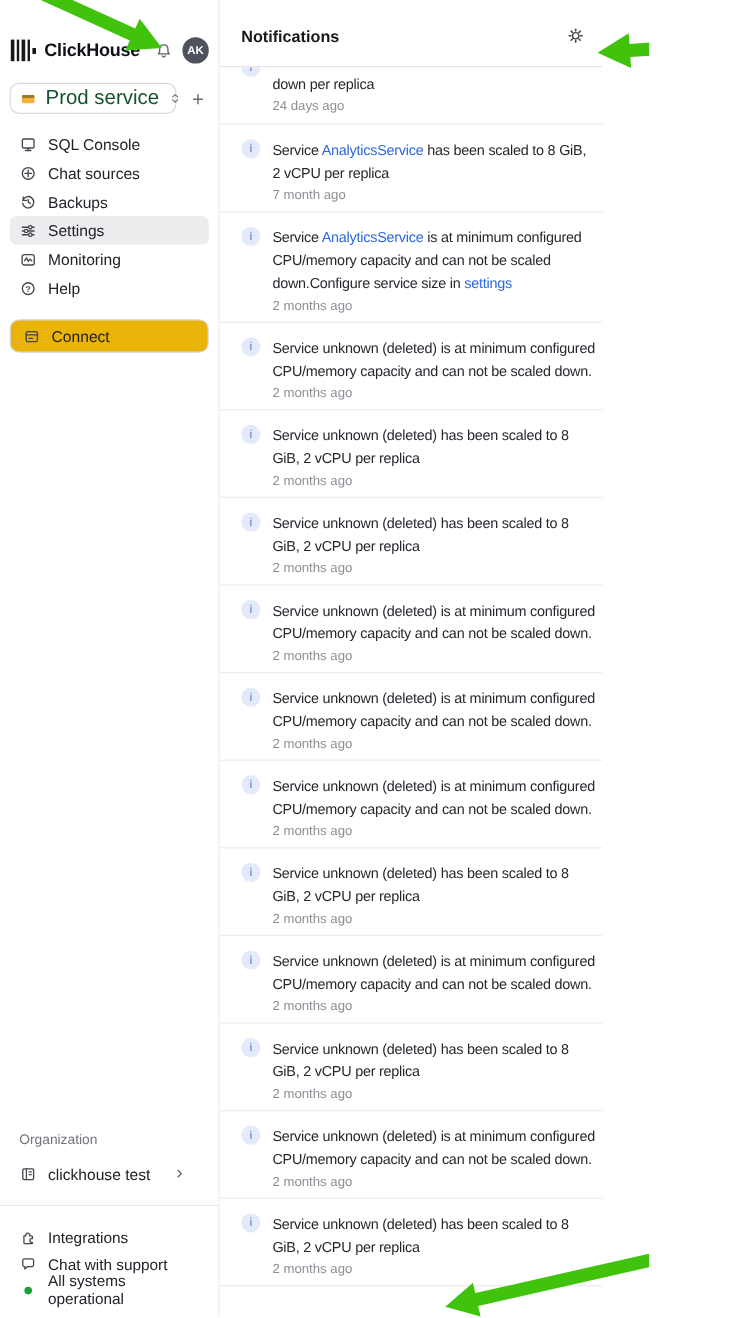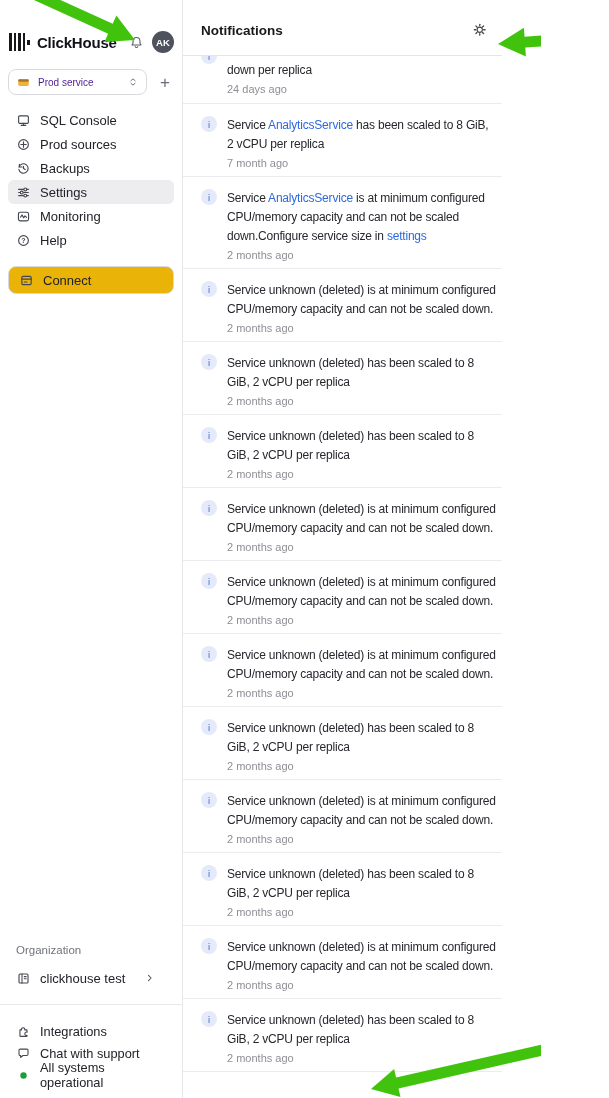--- a/index.html
+++ b/index.html
@@ -17,21 +17,21 @@
   .brand-name { font-size:15px; font-weight:600; color:#111218; letter-spacing:-0.2px; margin-left:7px; }
   .bell-btn { margin-left:auto; width:18px; height:18px; color:#5b5e66; display:flex; align-items:center; justify-content:center; cursor:pointer; }
   .bell-btn svg { width:15px; height:15px; }
   .avatar { width:22px; height:22px; border-radius:50%; background:#4e525c; color:#fff; font-size:9.5px; font-weight:700;
             display:flex; align-items:center; justify-content:center; margin-left:7px; letter-spacing:.2px; cursor:pointer; }
 
   .service-row { display:flex; align-items:center; padding:15px 8px 0 8px; gap:11px; }
   .service-select { width:139px; height:26px; border:1px solid #d8dade; border-radius:8px; display:flex; align-items:center;
                     padding:0 7px 0 8px; gap:8px; cursor:pointer; background:#fff; }
   .service-icon { width:13px; height:13px; flex:none; display:flex; }
-  .service-label { font-size:10px; color:#4c1d95; flex:1; white-space:nowrap; }
+  .service-label { font-size:17px; color:#14532d; flex:1; white-space:nowrap; }
   .updown { width:12px; height:12px; color:#6b6e76; display:flex; }
   .plus-btn { color:#6b6e76; font-size:17px; font-weight:400; line-height:1; cursor:pointer; padding:0 2px; }
 
   .menu { display:flex; flex-direction:column; padding:13px 8px 0 8px; }
   .menu-item { display:flex; align-items:center; gap:9px; height:24px; padding:0 8px; border-radius:6px;
                font-size:13px; color:#212329; cursor:pointer; }
   .menu-item.active { background:#ededf0; }
   .mi-icon { width:15px; height:15px; color:#44474f; display:flex; flex:none; }
   .mi-icon svg { width:15px; height:15px; }
 
@@ -122,21 +122,21 @@
           </span>
           <span>SQL Console</span>
         </div>
         <div class="menu-item">
           <span class="mi-icon">
             <svg viewBox="0 0 16 16">
               <circle cx="8" cy="8" r="5.2" fill="none" stroke="currentColor" stroke-width="1.2"></circle>
               <path d="M8 5.1v5.8M5.1 8h5.8" fill="none" stroke="currentColor" stroke-width="1.2" stroke-linecap="round"></path>
             </svg>
           </span>
-          <span>Prod sources</span>
+          <span>Chat sources</span>
         </div>
         <div class="menu-item">
           <span class="mi-icon">
             <svg viewBox="0 0 16 16">
               <path d="M3.2 6.4A5 5 0 1 1 3 8.8" fill="none" stroke="currentColor" stroke-width="1.2" stroke-linecap="round"></path>
               <path d="M3.6 3.4v3h3" fill="none" stroke="currentColor" stroke-width="1.2" stroke-linecap="round" stroke-linejoin="round"></path>
               <path d="M8 5.6V8l1.9 1.1" fill="none" stroke="currentColor" stroke-width="1.2" stroke-linecap="round"></path>
             </svg>
           </span>
           <span>Backups</span>

